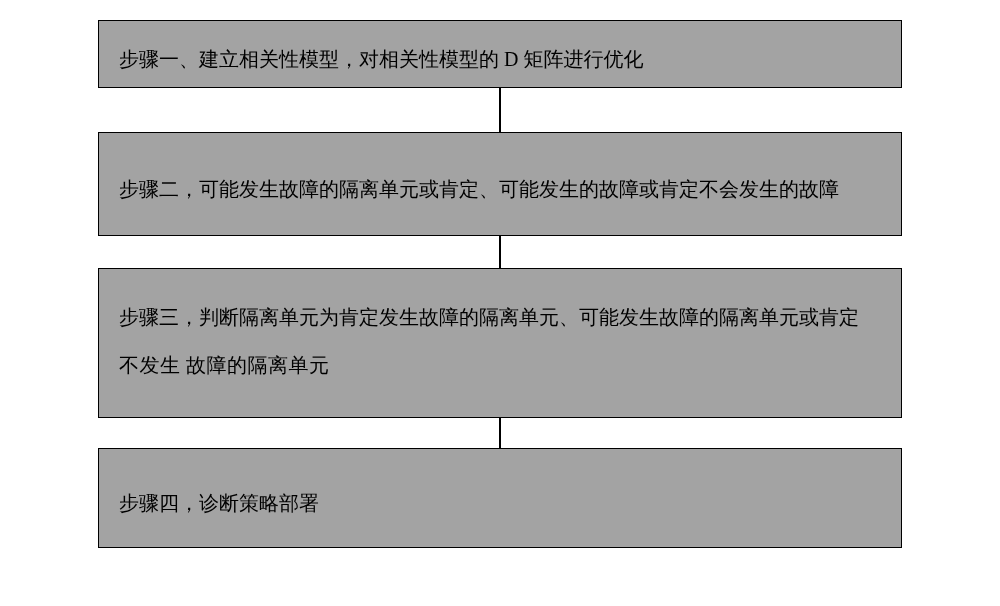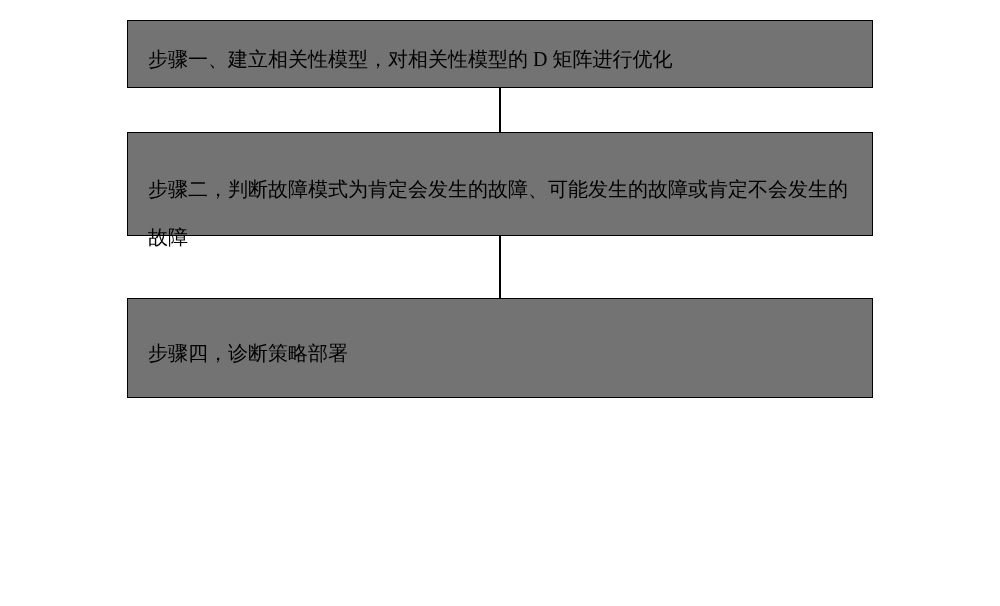--- a/index.html
+++ b/index.html
@@ -15,23 +15,23 @@
       position: relative;
       padding: 20px 30px;
     }
     .flowchart {
       display: flex;
       flex-direction: column;
       align-items: center;
       width: 100%;
     }
     .box {
-      width: 746px;
+      width: 804px;
       border: 1.5px solid #000000;
-      background: #737373;
+      background: #a3a3a3;
       padding: 18px 20px;
       font-size: 20px;
       line-height: 2.4;
       color: #000000;
       text-align: left;
     }
     .box-1 {
       height: 68px;
       padding-top: 14px;
       padding-bottom: 14px;
@@ -73,25 +73,29 @@
 
 <div class="flowchart">
 
   <div class="box box-1">
     <span>步骤一、建立相关性模型，对相关性模型的 D 矩阵进行优化</span>
   </div>
 
   <div class="connector conn-1"></div>
 
   <div class="box box-2">
-    <span>步骤二，判断故障模式为肯定会发生的故障、可能发生的故障或肯定不会发生的故障</span>
+    <span>步骤二，可能发生故障的隔离单元或肯定、可能发生的故障或肯定不会发生的故障</span>
   </div>
 
   <div class="connector conn-2"></div>
 
+  <div class="box box-3">
+    <div>步骤三，判断隔离单元为肯定发生故障的隔离单元、可能发生故障的隔离单元或肯定</div>
+    <div class="step3-line2">不发生 故障的隔离单元</div>
+  </div>
 
   <div class="connector conn-3"></div>
 
   <div class="box box-4">
     <span>步骤四，诊断策略部署</span>
   </div>
 
 </div>
 
 </body></html>

